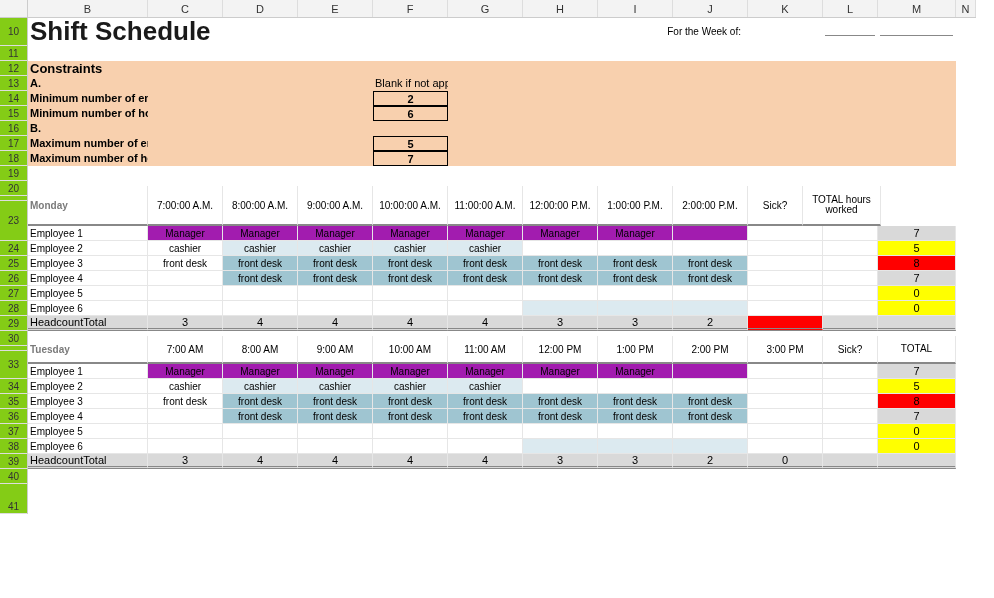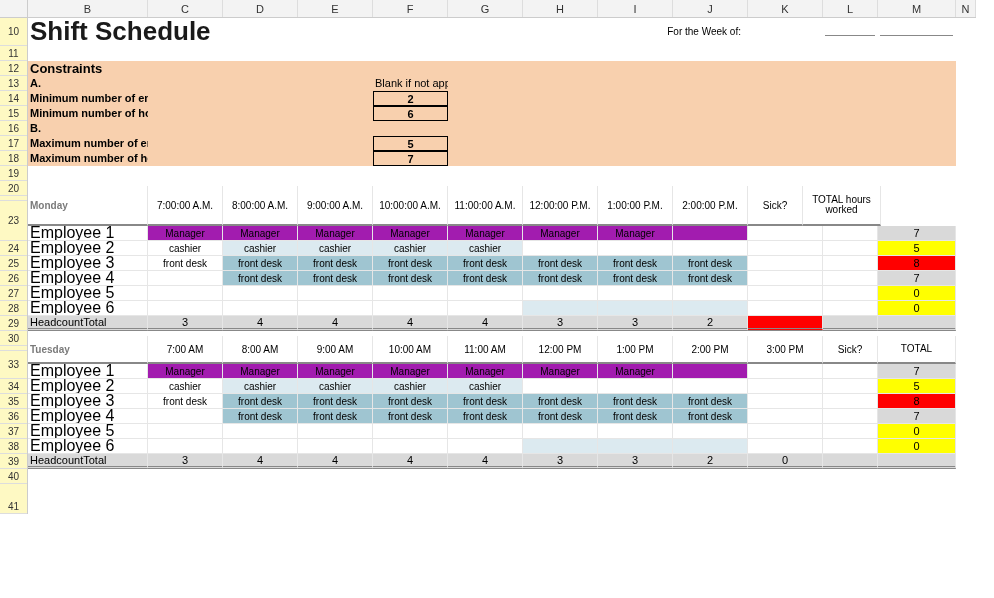--- a/index.html
+++ b/index.html
@@ -36,21 +36,21 @@
     color: #333;
     cursor: pointer;
   }
   
   .row-headers {
     position: absolute;
     top: 18px;
     left: 0;
     width: 28px;
     z-index: 10;
-    background: #fef9c3;
+    background: #84cc16;
     border-right: 1px solid #ccc;
   }
   .row-h {
     height: 15px;
     border-bottom: 1px solid #ddd;
     text-align: center;
     font-size: 10px;
     line-height: 15px;
     color: #333;
     cursor: pointer;
@@ -131,21 +131,21 @@
     border-bottom: 2px solid #888 !important;
   }
   .time-head-total {
     font-size: 10px;
     text-align: center;
     white-space: normal;
     line-height: 1.05;
     justify-content: center;
     border-bottom: 2px solid #888 !important;
   }
-  .emp-label { font-size: 16px; }
+  .emp-label { font-size: 10px; }
   .shift {
     font-size: 10px;
     justify-content: center;
   }
   .fill-peach { background: #a21caf; text-align: right; }
   .fill-lightblue { background: #dceaf0; }
   .fill-blue { background: #9fc5d1; }
   .fill-gray { background: #d9d9d9; }
   .fill-yellow { background: #ffff00; }
   .fill-red { background: #ff0000; color: #ff0000; }

